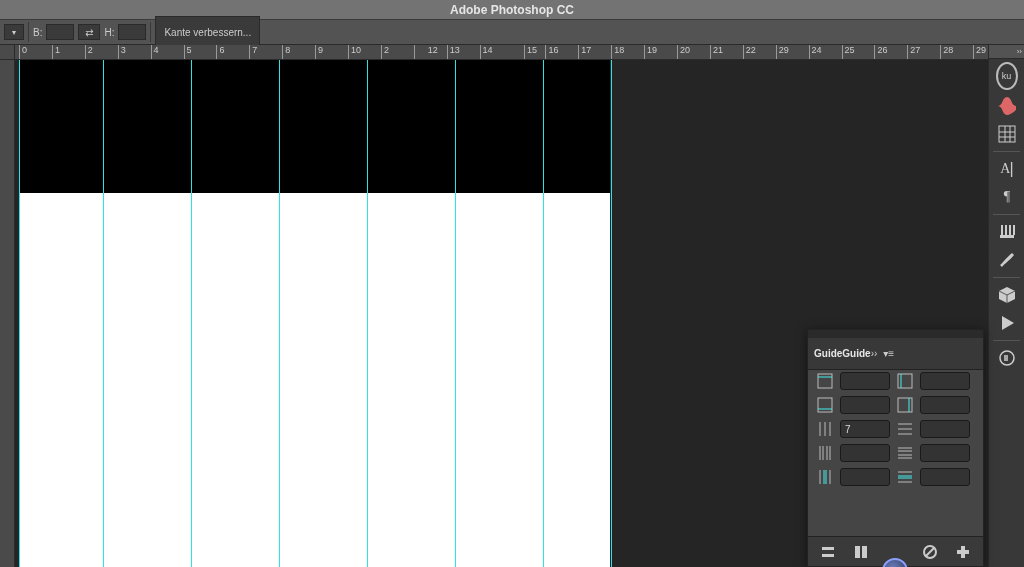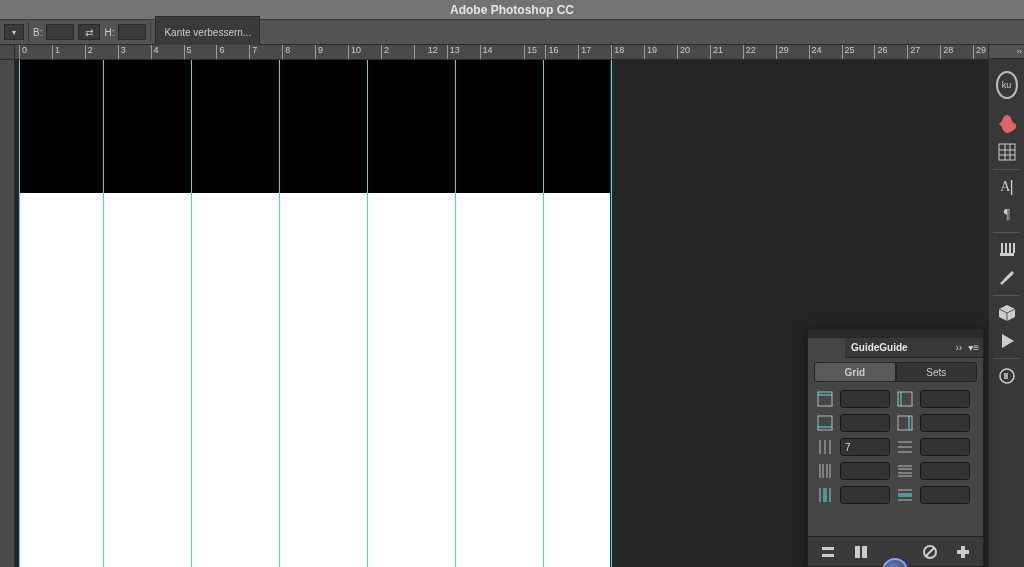--- a/index.html
+++ b/index.html
@@ -66,36 +66,34 @@
     height: 14px; background: #535353; border-bottom: 1px solid #2a2a2a;
     display:flex; align-items:center; justify-content:flex-end; padding-right:2px; color:#ccc; font-size:8px;
   }
   .iconbtn {
     width: 32px; height: 26px; margin: 2px; background: #383838;
     display: flex; align-items: center; justify-content: center; color: #ccc;
     border-radius: 3px;
   }
   .iconbtn svg { width: 18px; height: 18px; }
   .iconbtn.type { font-family: Georgia, serif; font-size: 14px; }
-  .iconbtn.ku { border: 2px solid #bbb; border-radius: 50%; width: 22px; height: 28px; margin: 12px auto; font-size: 9px; }
+  .iconbtn.ku { border: 2px solid #bbb; border-radius: 50%; width: 22px; height: 28px; margin: 3px auto; font-size: 9px; }
   .iconcol-sep { height: 1px; margin:4px 4px; background: #555; }
 
   
   .panel {
     position: absolute; right: 40px; bottom: 0px; width: 177px; height: 238px;
     background: #454545; border: 1px solid #222;
     box-shadow: 0 2px 10px rgba(0,0,0,.5);
     display: flex; flex-direction: column;
   }
   .panel-top { height: 8px; background: #2a2a2a; }
   .panel-tabrow {
-    height: 20px; display: flex; align-items: center; background: #383838;
+    height: 32px; display: flex; align-items: center; background: #383838;
     padding-left: 6px; border-bottom: 1px solid #222;
-    justify-content: space-between;
-    margin-left: 37px;
   }
   .panel-tab { font-size: 10px; color: #e6e6e6; font-weight: bold; }
   .panel-fly { color:#ccc; font-size:10px; padding-right:4px; display:flex; gap:6px; }
 
   .modebtns {
     height: 20px; display: flex; margin: 4px 6px 6px; gap: 0;
   }
   .modebtn {
     flex: 1; background: #333; color: #ccc; border: 1px solid #222;
     font-size: 10px; display: flex; align-items: center; justify-content: center;
@@ -254,24 +252,20 @@
 <div class="panel">
   <div class="panel-top"></div>
   <div class="panel-tabrow">
     <span class="panel-tab">GuideGuide</span>
     <span class="panel-fly">
       <span>››</span>
       <span>▾≡</span>
     </span>
   </div>
 
-  <div class="modebtns">
-    <div class="modebtn active">Grid</div>
-    <div class="modebtn">Sets</div>
-  </div>
 
   <div class="fieldgrid">
 
     <div class="ficon">
       <svg viewBox="0 0 16 16" stroke="#bbb" fill="none">
           <rect x="1" y="1" width="14" height="14"></rect>
           <line x1="1" y1="4" x2="15" y2="4" stroke="#4ee"></line>
         </svg>
     </div>
     <input class="finput" value="" style="">

